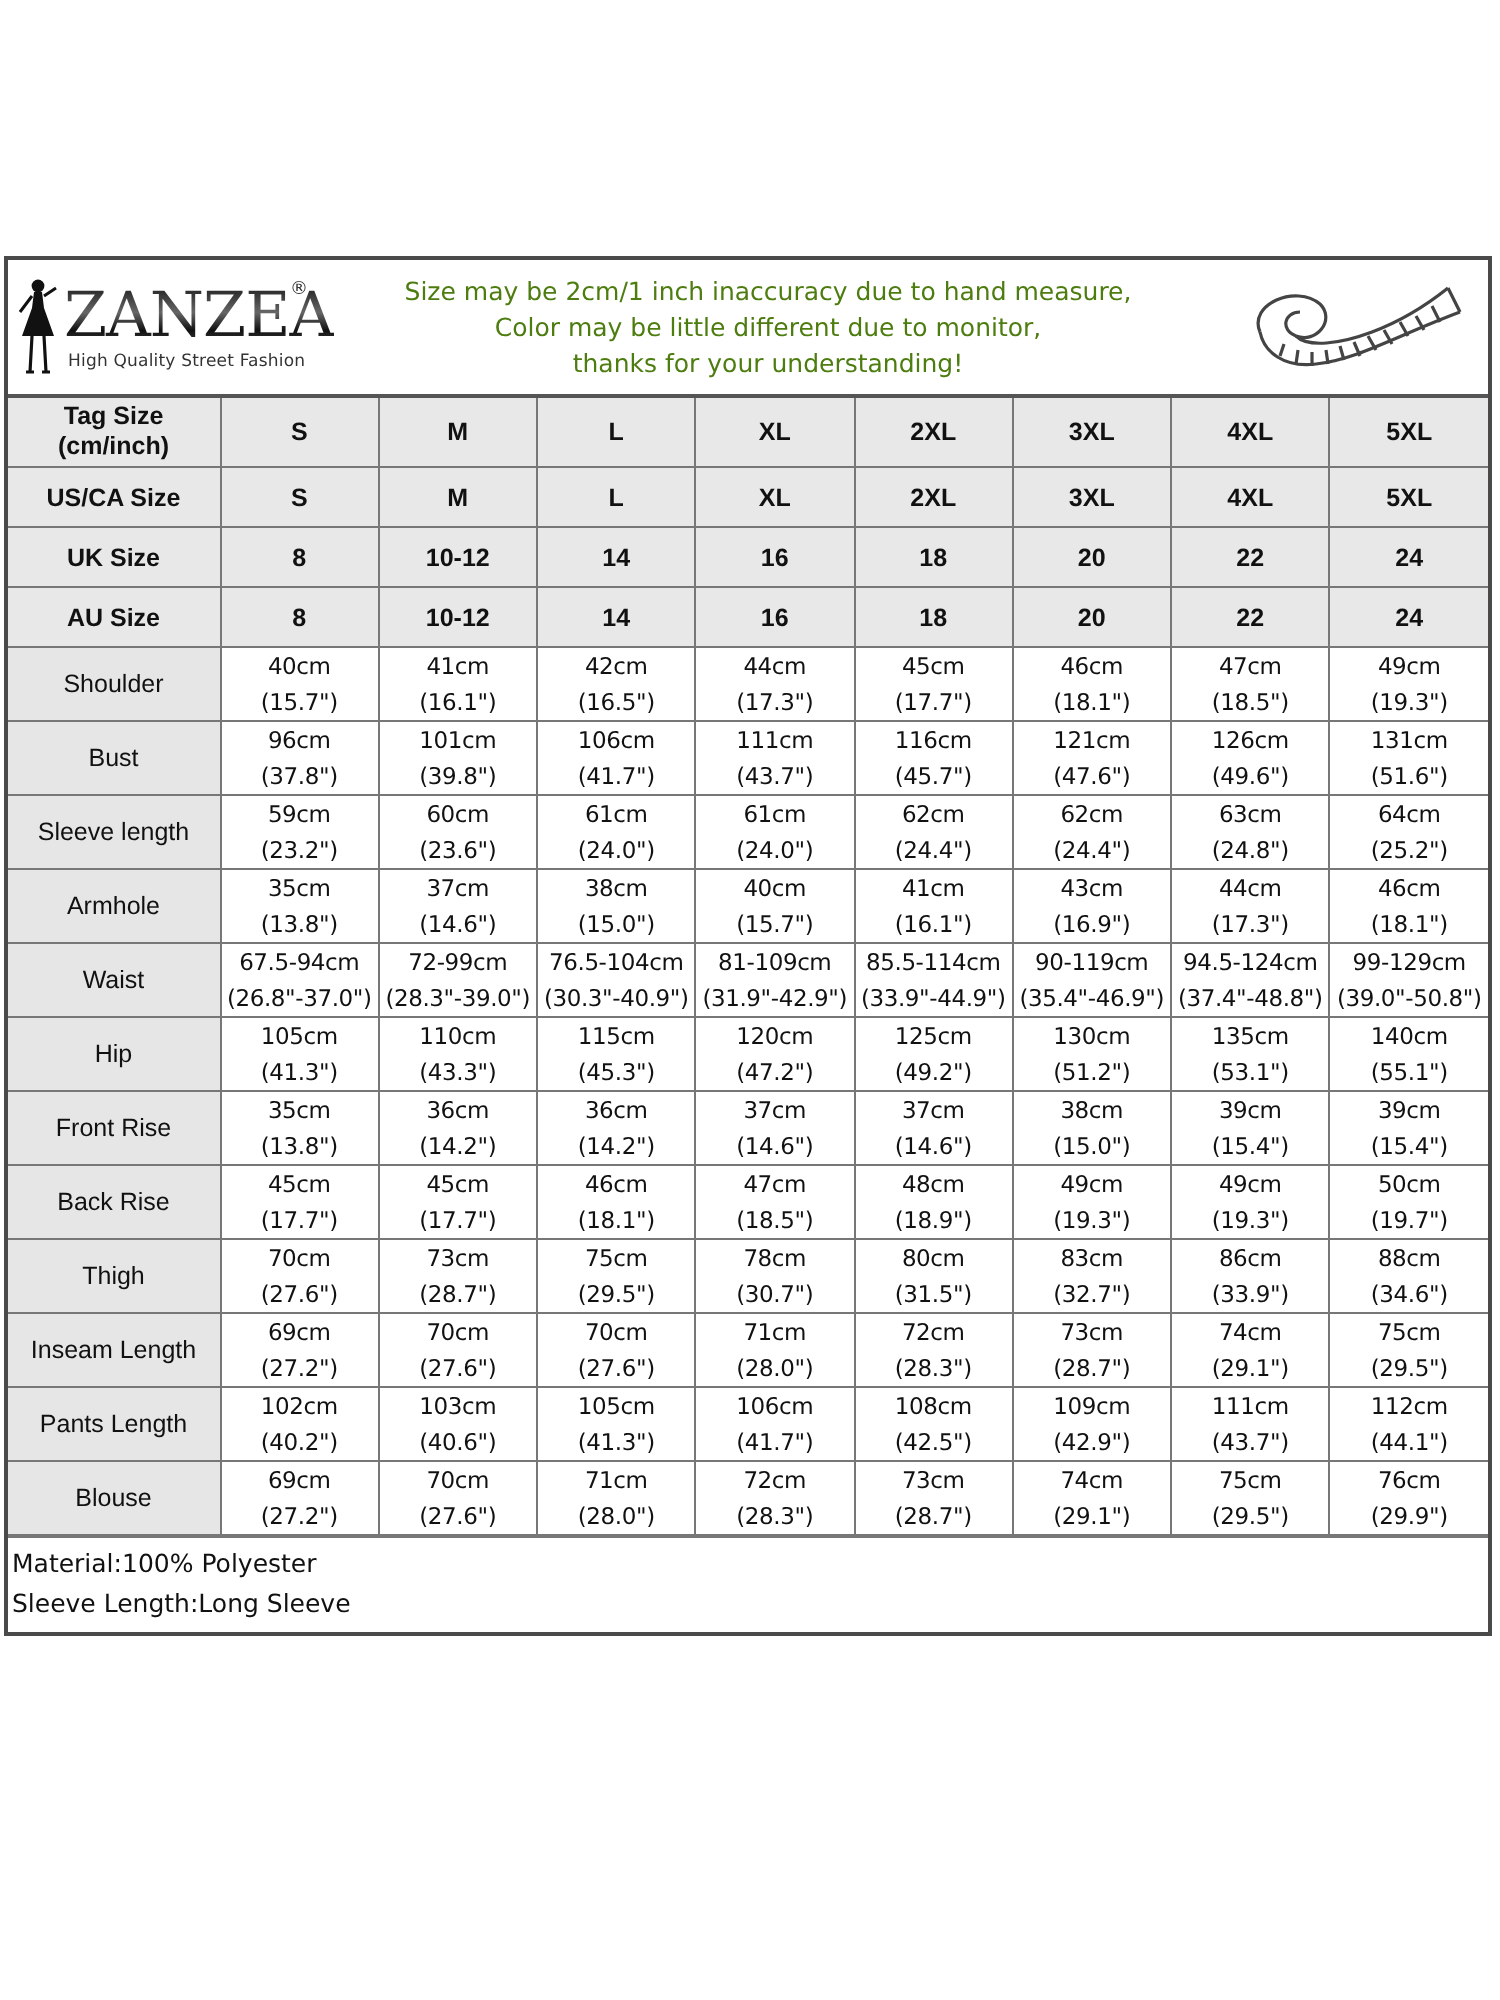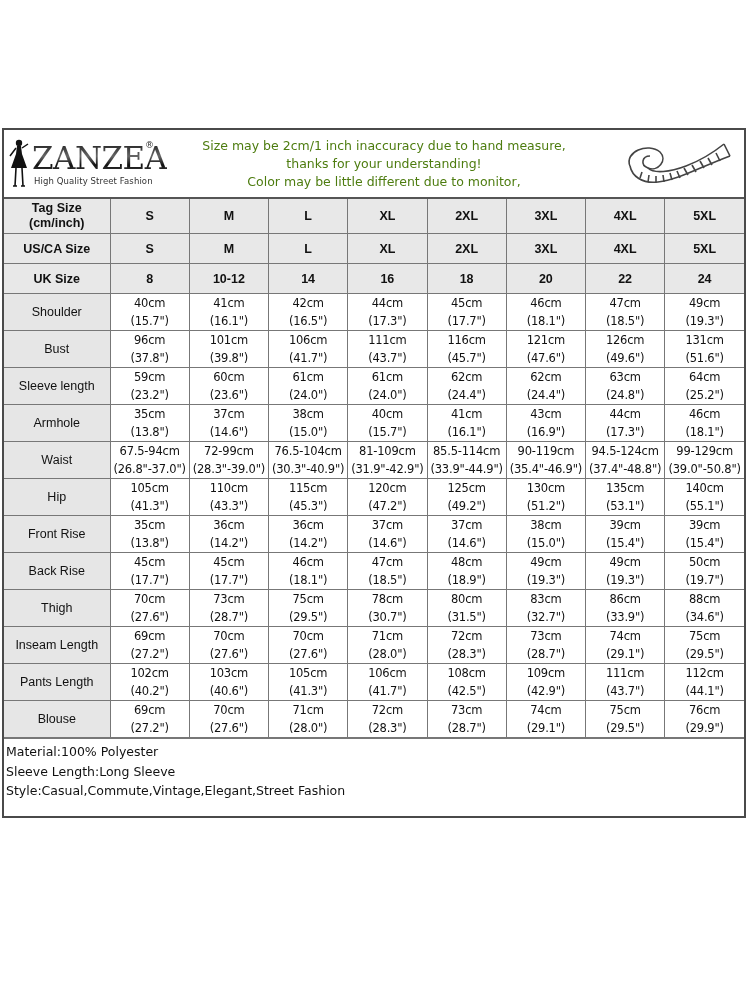--- a/index.html
+++ b/index.html
@@ -25,21 +25,21 @@
     table.grid tr:first-child td { border-top: none; }
     table.grid td:first-child { border-left: none; }
     table.grid td:last-child { border-right: none; }
     tr.size-row td { background: #e8e8e8; height: 29px; font-family: "Liberation Sans", sans-serif;
                      font-weight: bold; font-size: 12.5px; }
     tr.size-row.tall td { height: 34px; }
     tr.meas-row td { background: #ffffff; height: 36px; font-size: 11.5px; line-height: 18px; }
     tr.meas-row td.label { background: #e6e6e6; font-family: "Liberation Sans", sans-serif;
                            font-weight: normal; font-size: 12.5px; }
     .v { display: block; white-space: nowrap; letter-spacing: -0.2px; }
-    .info { padding: 3px 0 15px 2px; font-size: 12.5px; line-height: 19.5px; }
+    .info { padding: 3px 0 5px 2px; font-size: 12.5px; line-height: 19.5px; }
     .info div { white-space: nowrap; }
   </style>
 </head>
 <body>
 
 <div class="frame">
   <div class="header">
     <div class="logo">
       <svg class="logo-fig" viewBox="0 0 22 52">
         <circle cx="11" cy="5" r="3.2" fill="#111"></circle>
@@ -47,22 +47,22 @@
         <path d="M8 10 L2 18 M14 10 L20 6" stroke="#111" stroke-width="1.5" fill="none"></path>
         <path d="M8 30 L7 48 M14 30 L15 48" stroke="#111" stroke-width="1.6" fill="none"></path>
         <path d="M5 48 L9 48 M13 48 L17 48" stroke="#111" stroke-width="1.6"></path>
       </svg>
       <span class="logo-name">ZANZEA</span>
       <span class="logo-reg">®</span>
       <span class="logo-tag">High Quality Street Fashion</span>
     </div>
     <div class="notice">
       <div>Size may be 2cm/1 inch inaccuracy due to hand measure,</div>
+      <div>Color may be little different due to monitor,</div>
       <div>thanks for your understanding!</div>
-      <div>Color may be little different due to monitor,</div>
     </div>
     <svg class="tape" viewBox="0 0 120 52" fill="none" stroke="#444" stroke-width="1.6">
       <path d="M12 28 C6 14, 30 4, 42 14 C50 22, 40 34, 30 30 C22 27, 24 18, 32 18"></path>
       <path d="M12 28 C14 38, 24 46, 40 44 C60 42, 80 30, 112 18"></path>
       <path d="M30 30 C36 36, 52 34, 68 28 C84 22, 96 14, 106 6"></path>
       <path d="M106 6 L112 18"></path>
       <path d="M22 40 L24 34 M30 44 L31 37 M38 45 L38 38 M46 44 L45 37 M54 42 L52 35 M62 40 L59 33 M70 37 L66 30 M78 34 L74 27 M86 30 L82 23 M94 27 L90 20 M102 23 L98 15"></path>
     </svg>
   </div>
 
@@ -108,20 +108,31 @@
         <td>UK Size</td>
         <td>8</td>
         <td>10-12</td>
         <td>14</td>
         <td>16</td>
         <td>18</td>
         <td>20</td>
         <td>22</td>
         <td>24</td>
       </tr>
+      <tr class="size-row">
+        <td>AU Size</td>
+        <td>8</td>
+        <td>10-12</td>
+        <td>14</td>
+        <td>16</td>
+        <td>18</td>
+        <td>20</td>
+        <td>22</td>
+        <td>24</td>
+      </tr>
     </tbody>
     <tbody id="meas-body">
         <tr class="meas-row">
           <td class="label">Shoulder</td>
           <td>
             <span class="v">40cm</span>
             <span class="v">(15.7")</span>
           </td>
           <td>
             <span class="v">41cm</span>
@@ -536,15 +547,14 @@
             <span class="v">76cm</span>
             <span class="v">(29.9")</span>
           </td>
         </tr>
       </tbody>
   </table>
 
   <div class="info" style="border-top:1.5px solid #777;">
     <div>Material:100% Polyester</div>
     <div>Sleeve Length:Long Sleeve</div>
-    <div>Style:Casual,Commute,Vintage,Elegant,Street Fashion</div>
   </div>
 </div>
 
 </body></html>

